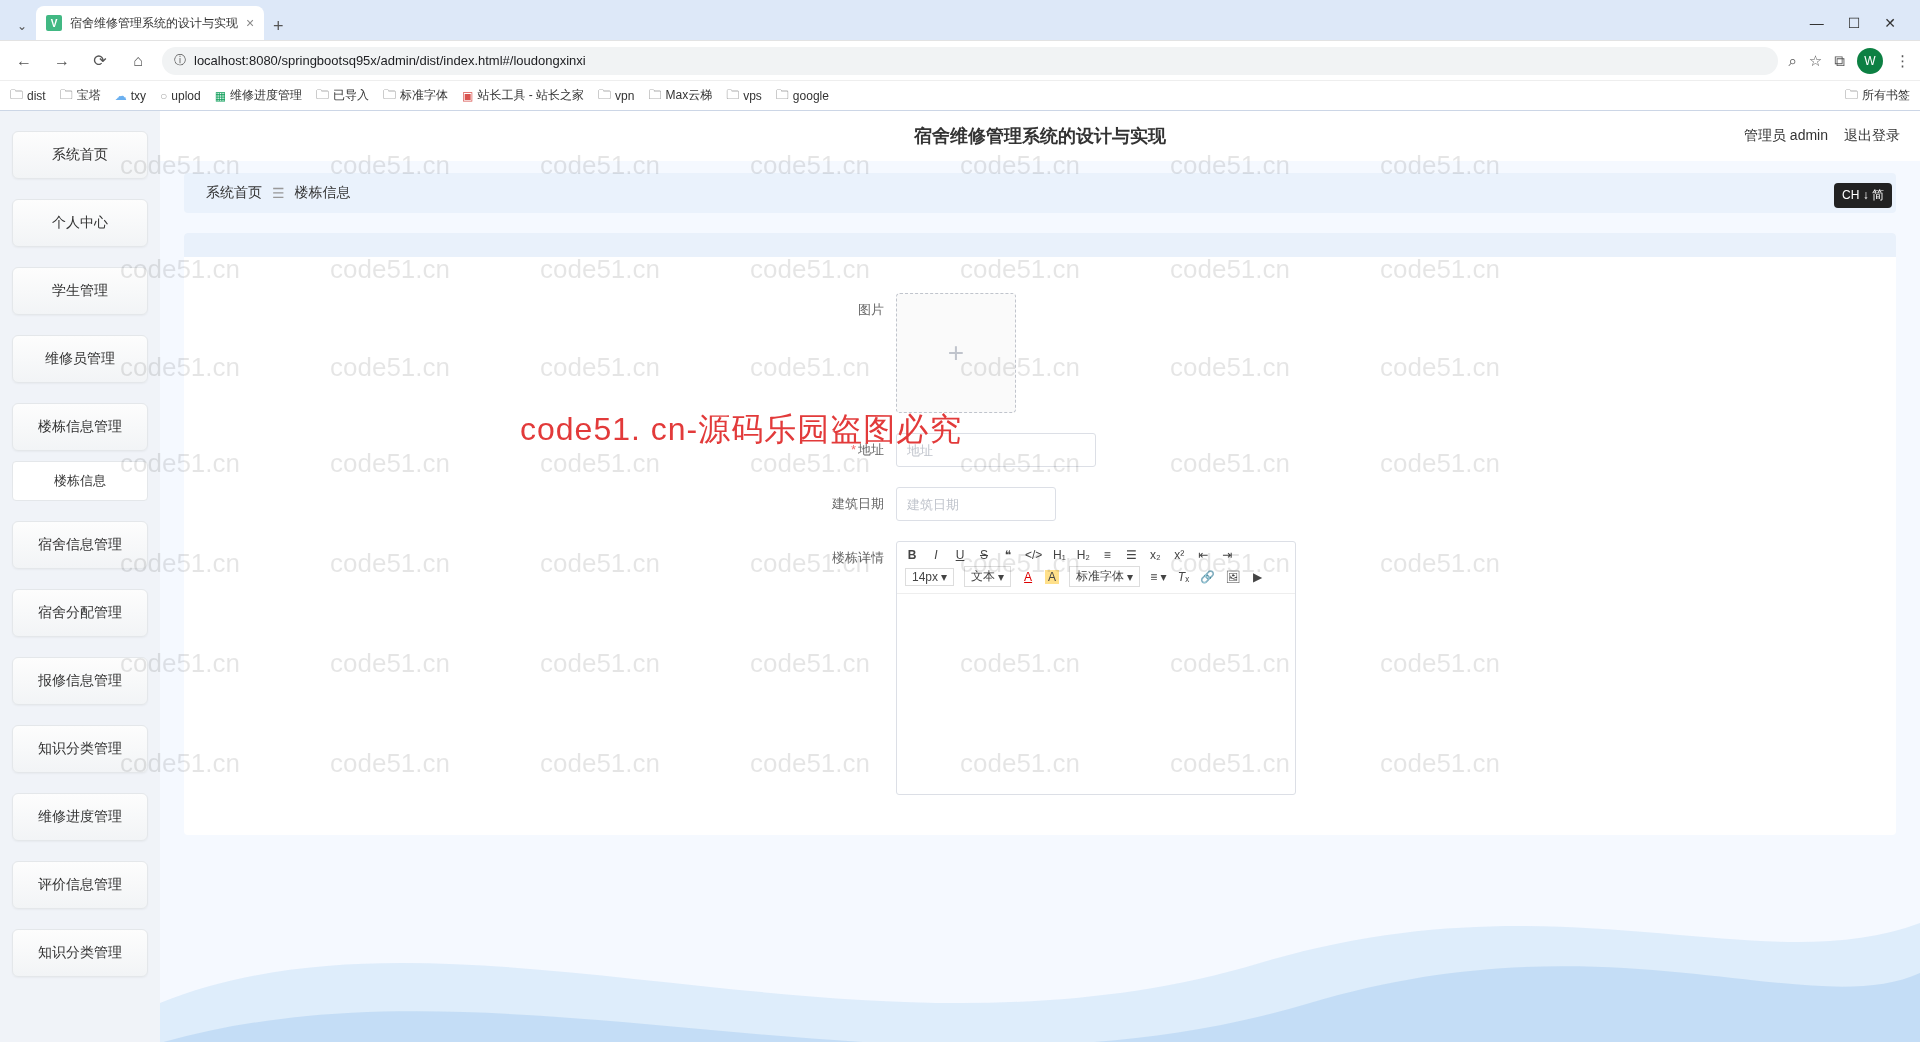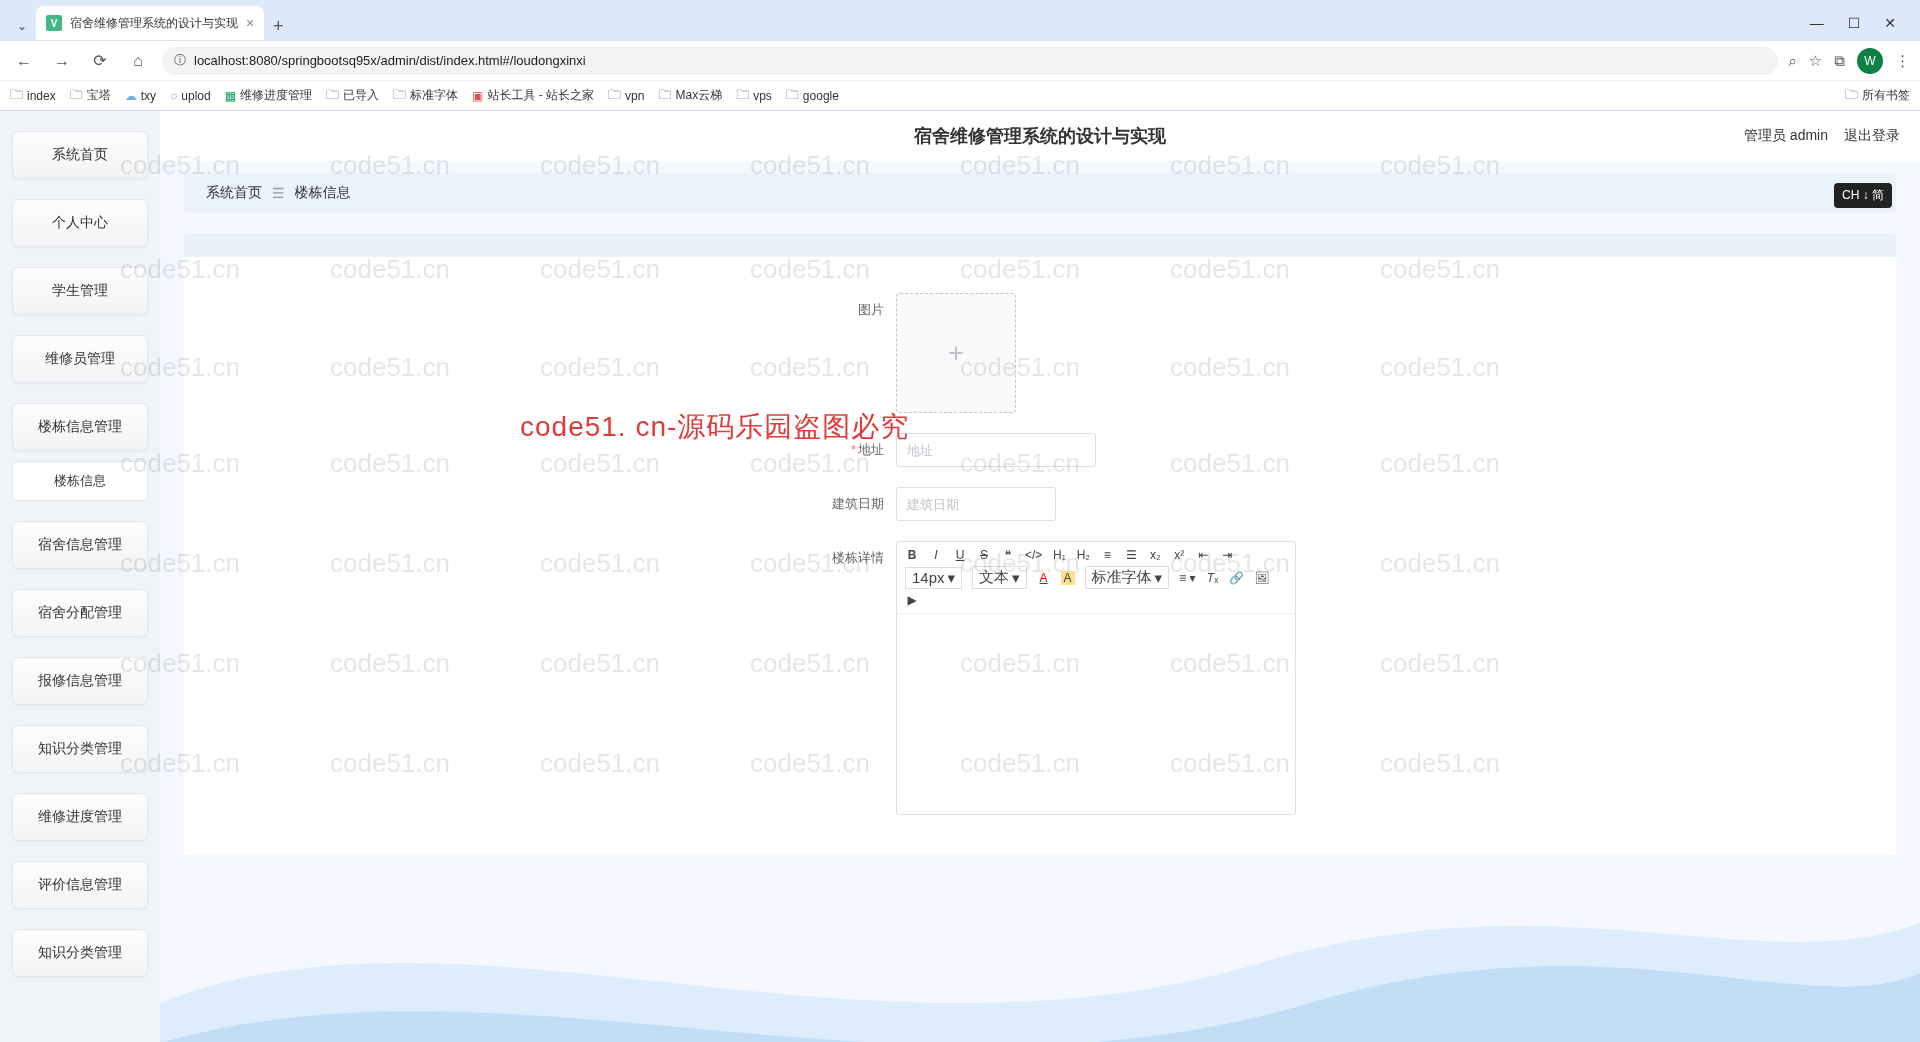--- a/index.html
+++ b/index.html
@@ -54,28 +54,28 @@
 .form-row .req { color: #f56c6c; margin-right: 2px; }
 .form-row input[type=text] { width: 200px; height: 34px; border: 1px solid #dcdfe6; border-radius: 3px; padding: 0 10px; font-size: 13px; color: #333; }
 .form-row input[type=text]::placeholder { color: #c0c4cc; }
 .form-row input.date { width: 160px; }
 
 .upload-box { width: 120px; height: 120px; border: 1px dashed #c0c4cc; border-radius: 4px; display: flex; align-items: center; justify-content: center; font-size: 28px; color: #c0c4cc; cursor: pointer; background: #fafafa; }
 
 .editor { width: 400px; border: 1px solid #dcdfe6; border-radius: 3px; }
 .editor-toolbar { display: flex; flex-wrap: wrap; gap: 4px 10px; padding: 6px 8px; border-bottom: 1px solid #eee; font-size: 12px; color: #444; align-items: center; }
 .editor-toolbar .tb { cursor: pointer; min-width: 14px; text-align: center; }
-.editor-toolbar .sel { border: 1px solid #ddd; padding: 1px 6px; font-size: 15px; display: inline-flex; align-items: center; gap: 3px; }
+.editor-toolbar .sel { border: 1px solid #ddd; padding: 1px 6px; font-size: 12px; display: inline-flex; align-items: center; gap: 3px; }
 .editor-content { min-height: 200px; padding: 8px; font-size: 13px; }
 
 .ime-badge { position: absolute; top: 72px; right: 28px; background: #222; color: #fff; font-size: 12px; padding: 4px 8px; border-radius: 4px; display: flex; gap: 4px; align-items: center; }
 
 
 .watermark { position: absolute; color: rgba(0,0,0,0.10); font-size: 26px; pointer-events: none; font-family: sans-serif; }
-.big-watermark { position: absolute; color: #e23a3a; font-size: 28px; font-weight: 500; pointer-events: none; left: 520px; top: 408px; letter-spacing: 1px; }
+.big-watermark { position: absolute; color: #e23a3a; font-size: 32px; font-weight: 500; pointer-events: none; left: 520px; top: 408px; letter-spacing: 1px; }
 .swoosh { position: absolute; left: 0; right: 0; bottom: -110px; height: 350px; pointer-events: none; }
 .swoosh svg { width: 100%; height: 100%; }
 </style>
 </head>
 <body>
 
 <div class="chrome">
   <div class="tab-bar">
     <div class="tab-dropdown">⌄</div>
     <div class="tab">
@@ -103,21 +103,21 @@
       <span>⌕</span>
       <span>☆</span>
       <span>⧉</span>
       <span class="avatar">W</span>
       <span>⋮</span>
     </div>
   </div>
   <div class="bookmarks">
     <span class="bm">
         <span class="folder">🗀</span>
-        <span>index</span>
+        <span>dist</span>
       </span>
     <span class="bm">
         <span class="folder">🗀</span>
         <span>宝塔</span>
       </span>
     <span class="bm">
         <span style="color:#6bb0f0">☁</span>
         <span>txy</span>
       </span>
     <span class="bm">

